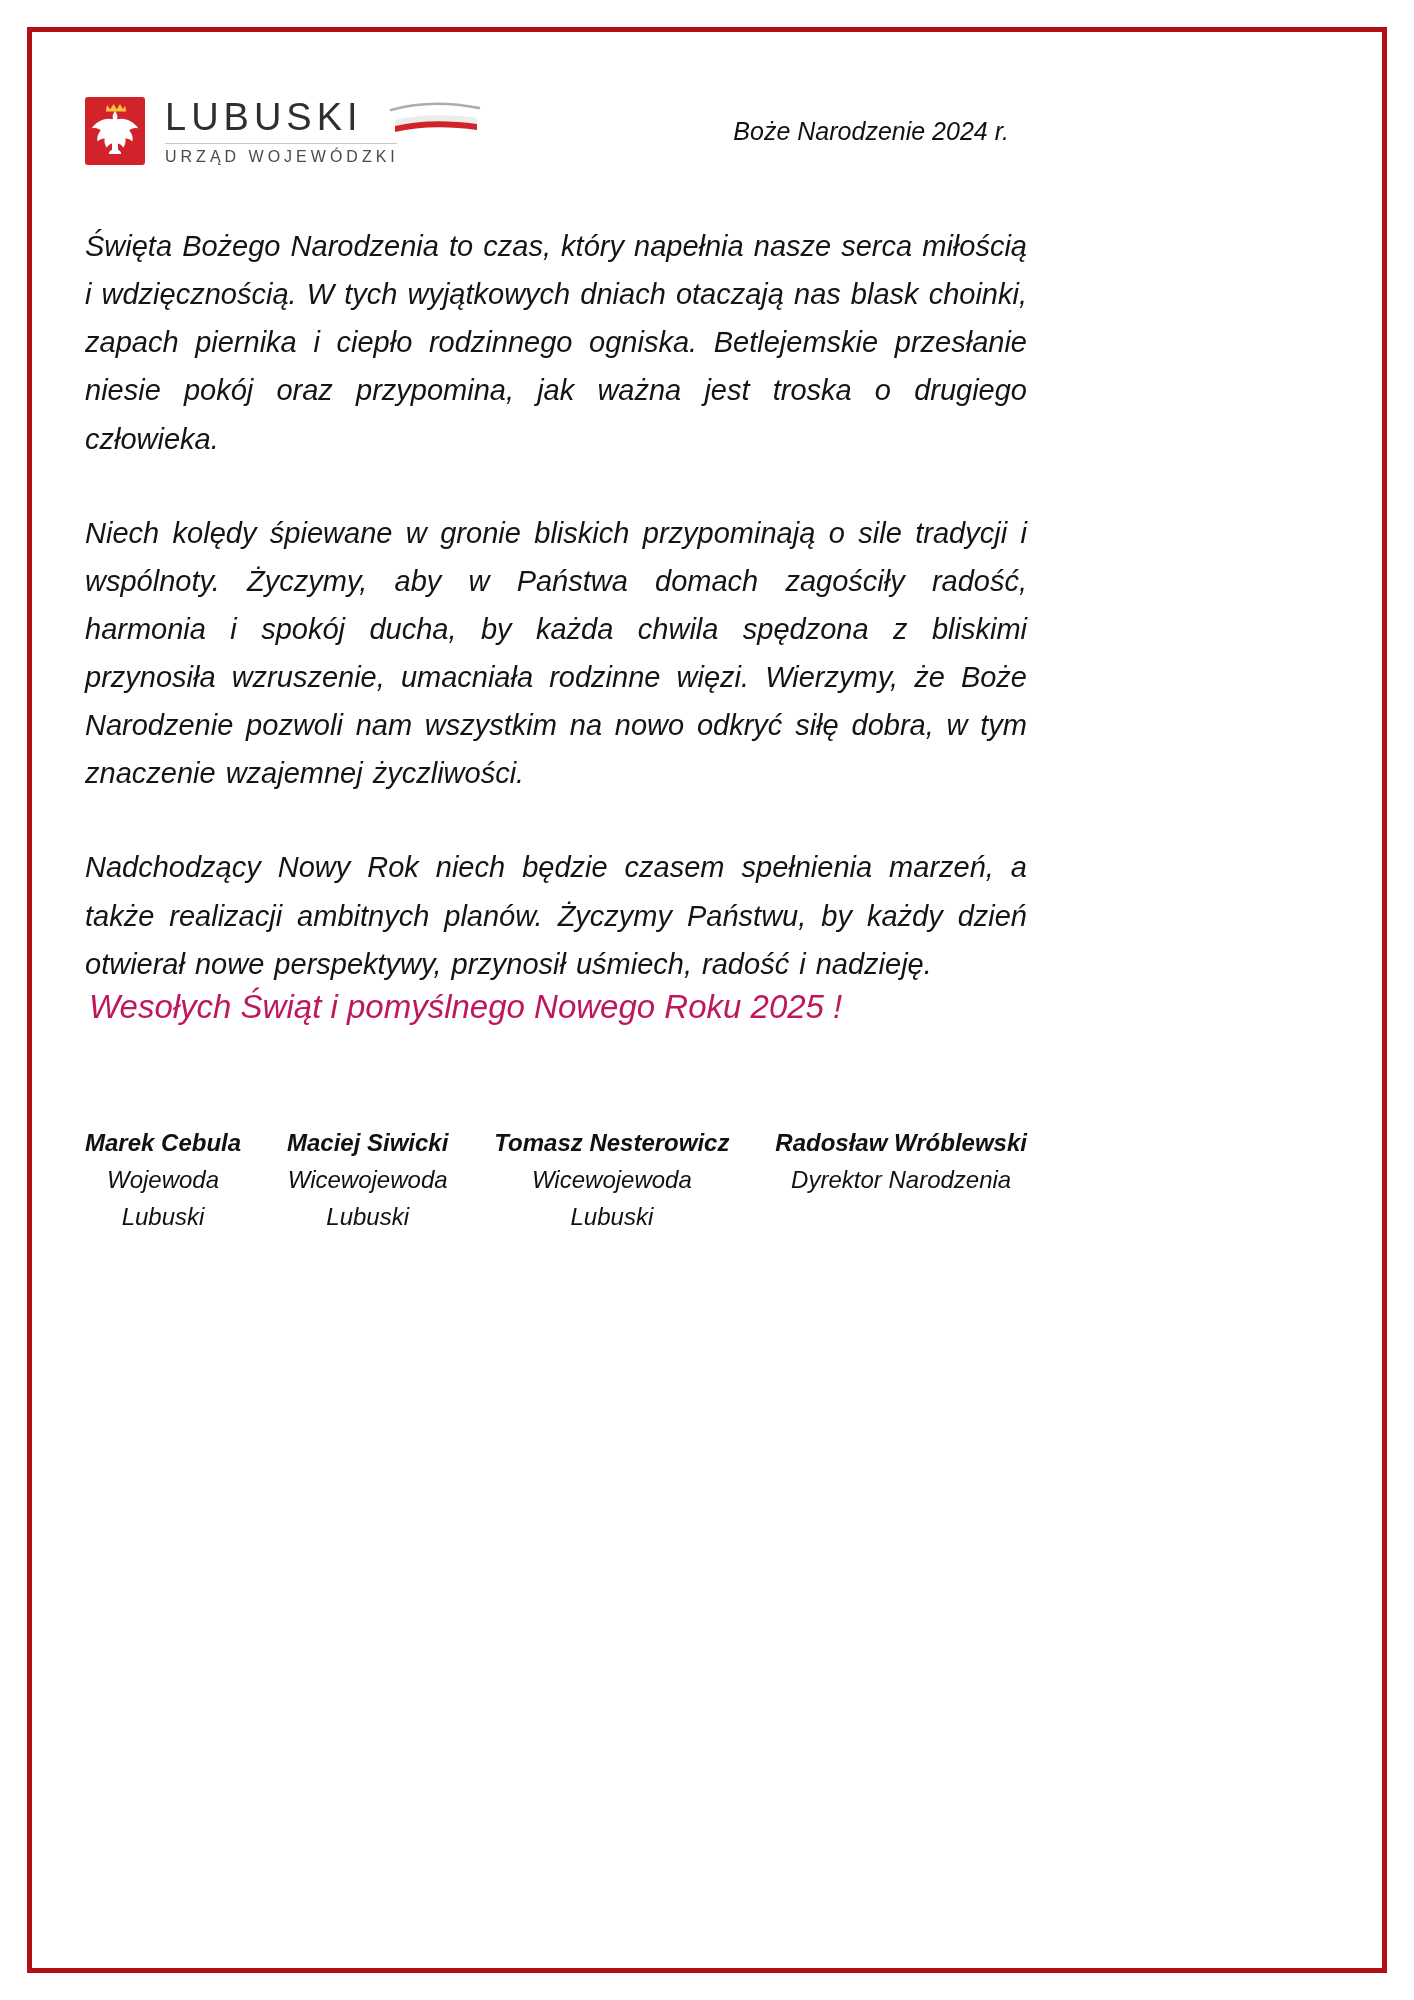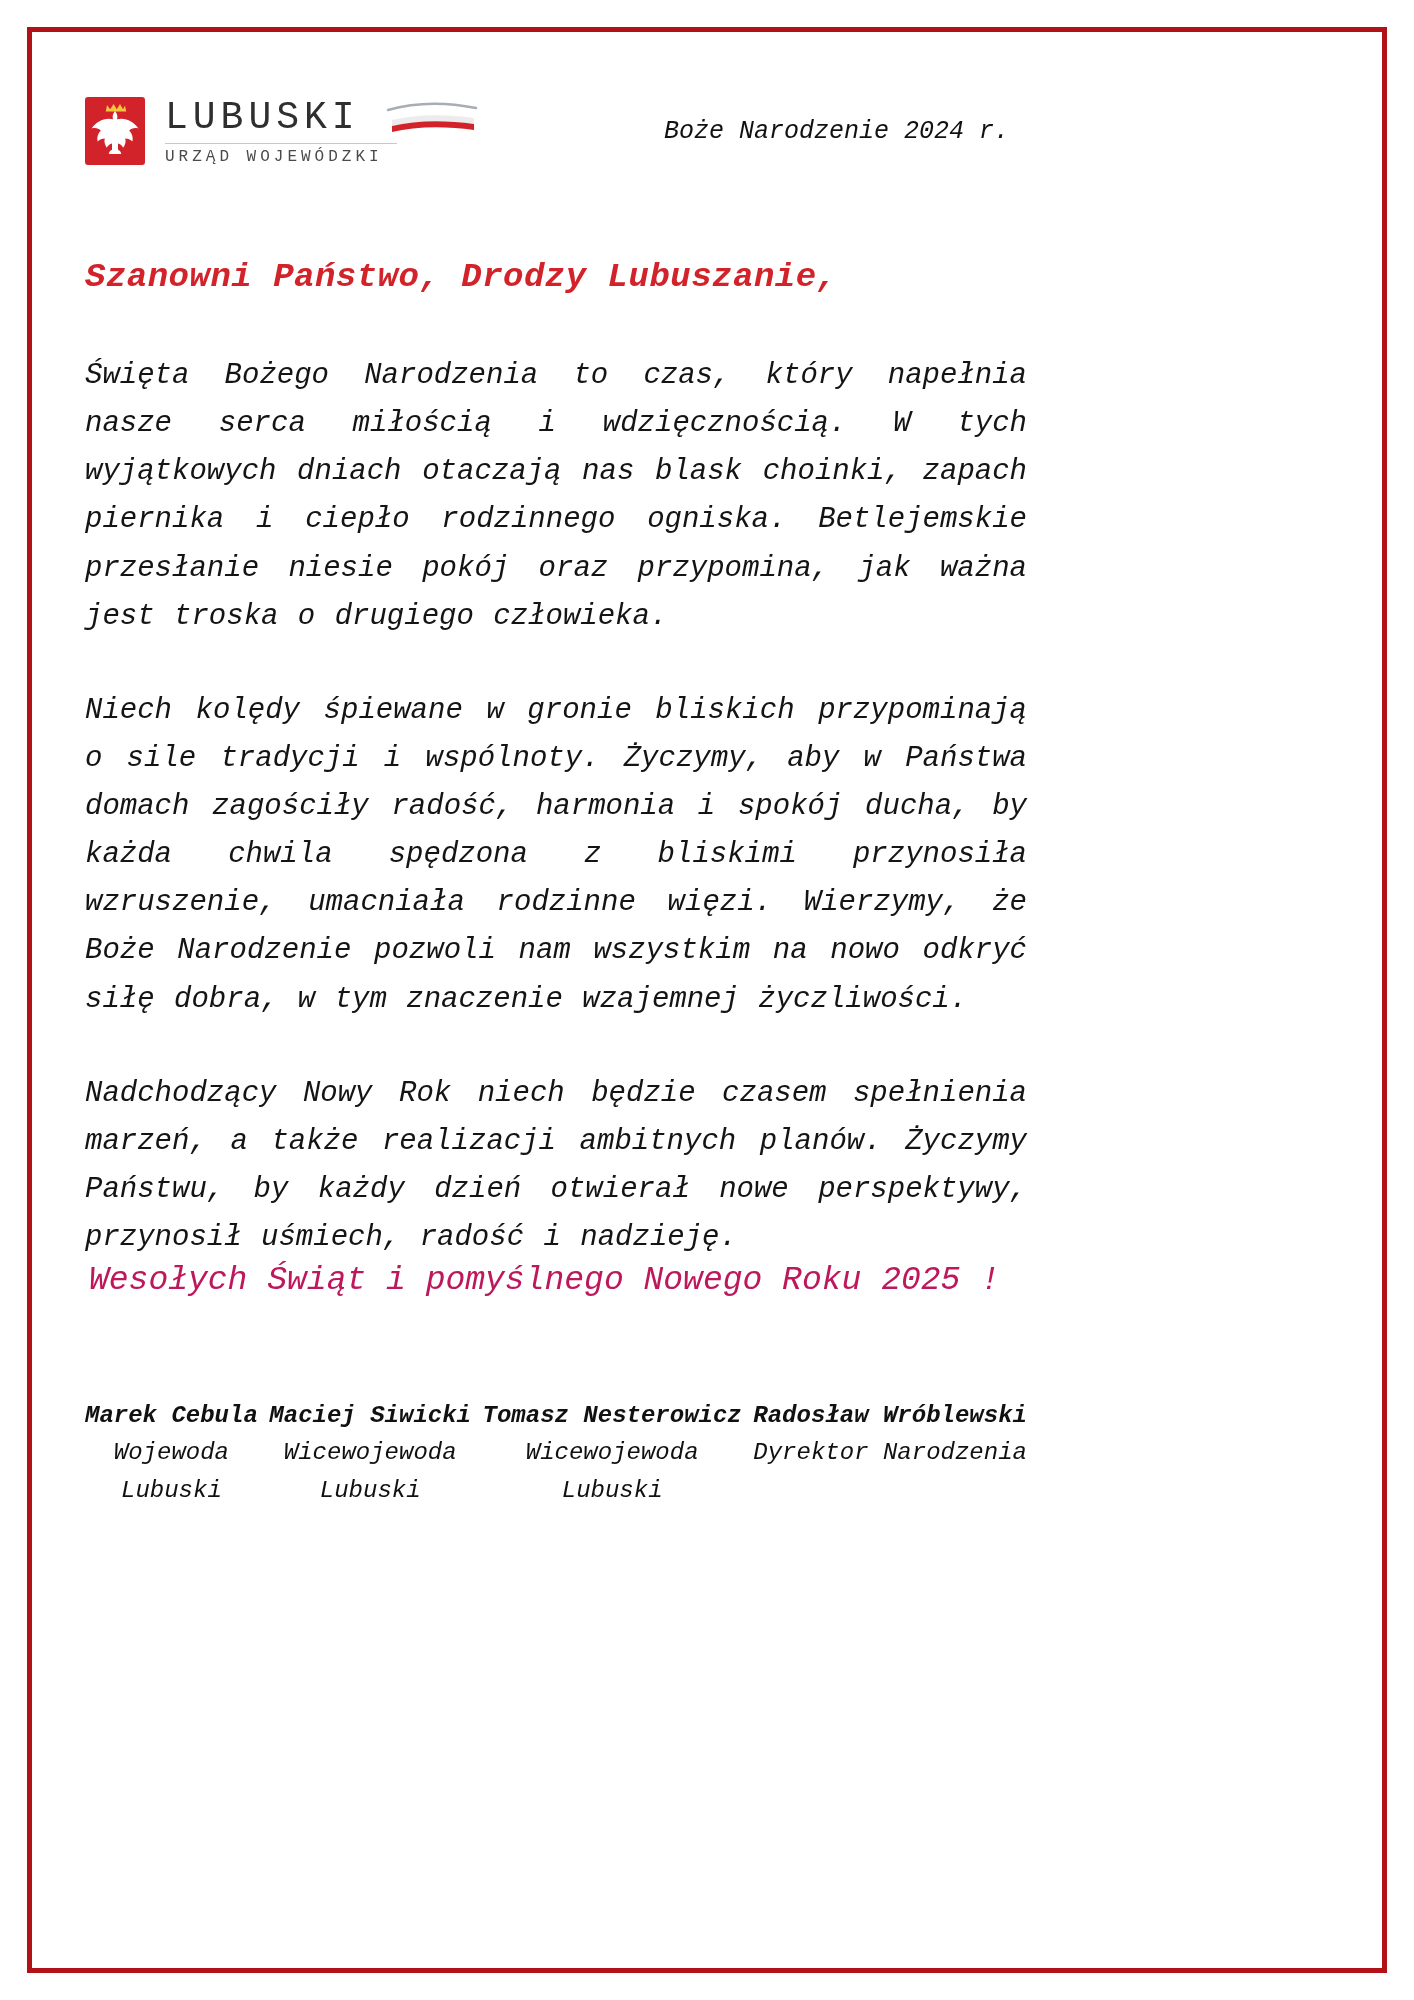--- a/index.html
+++ b/index.html
@@ -2,21 +2,21 @@
 <html lang="pl"><head>
 <meta charset="utf-8">
 <style>
   * { margin: 0; padding: 0; box-sizing: border-box; }
   html, body { background: #ffffff; }
   .page {
     position: relative;
     width: 1414px;
     height: 2000px;
     background: #ffffff;
-    font-family: Liberation Mono, monospace;
+    font-family: Liberation Sans, sans-serif;
     color: #111111;
     overflow: hidden;
   }
   .border-frame {
     position: absolute;
     top: 27px; left: 27px; right: 27px; bottom: 27px;
     border: 5px solid #b01218;
     pointer-events: none;
   }
   .content {
@@ -134,21 +134,20 @@
               <path d="M8 26 C 32 20 62 20 90 24 L90 30 C 62 26 32 26 8 32 Z" fill="#d2232a"></path>
             </svg>
           </div>
           <div class="logo-rule"></div>
           <span class="logo-subtitle">URZĄD WOJEWÓDZKI</span>
         </div>
       </div>
       <div class="date-label">Boże Narodzenie 2024 r.</div>
     </div>
 
-    <div class="salutation">Szanowni Państwo, Drodzy Lubuszanie,</div>
 
     <div class="letter-body">
       <p>Święta Bożego Narodzenia to czas, który napełnia nasze serca miłością i wdzięcznością. W tych wyjątkowych dniach otaczają nas blask choinki, zapach piernika i ciepło rodzinnego ogniska. Betlejemskie przesłanie niesie pokój oraz przypomina, jak ważna jest troska o drugiego człowieka.</p>
       <p>Niech kolędy śpiewane w gronie bliskich przypominają o sile tradycji i wspólnoty. Życzymy, aby w Państwa domach zagościły radość, harmonia i spokój ducha, by każda chwila spędzona z bliskimi przynosiła wzruszenie, umacniała rodzinne więzi. Wierzymy, że Boże Narodzenie pozwoli nam wszystkim na nowo odkryć siłę dobra, w tym znaczenie wzajemnej życzliwości.</p>
       <p>Nadchodzący Nowy Rok niech będzie czasem spełnienia marzeń, a także realizacji ambitnych planów. Życzymy Państwu, by każdy dzień otwierał nowe perspektywy, przynosił uśmiech, radość i nadzieję.</p>
     </div>
 
     <div class="closing-line">Wesołych Świąt i pomyślnego Nowego Roku 2025 !</div>
 
     <div class="signatures">

